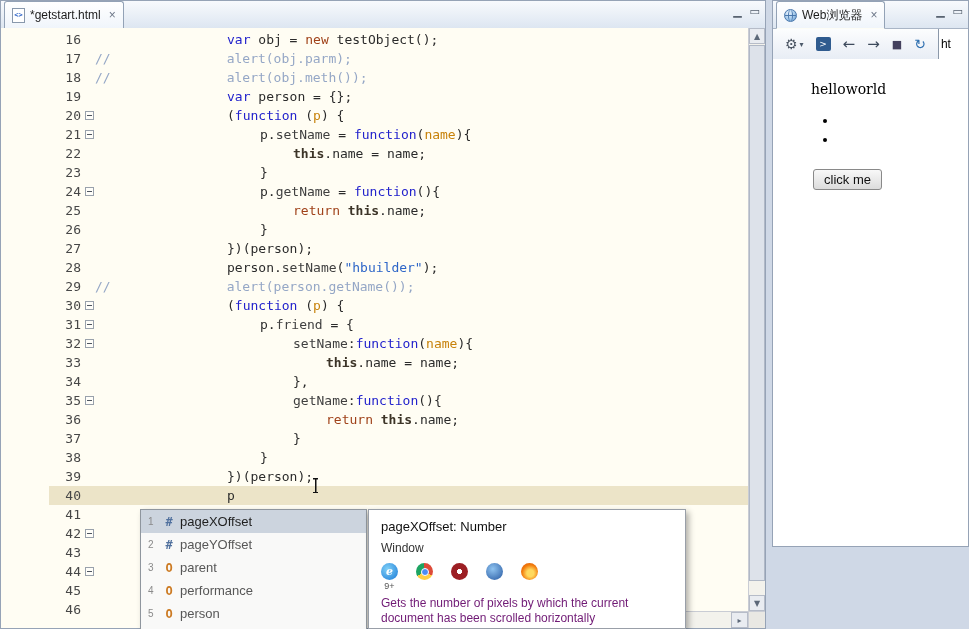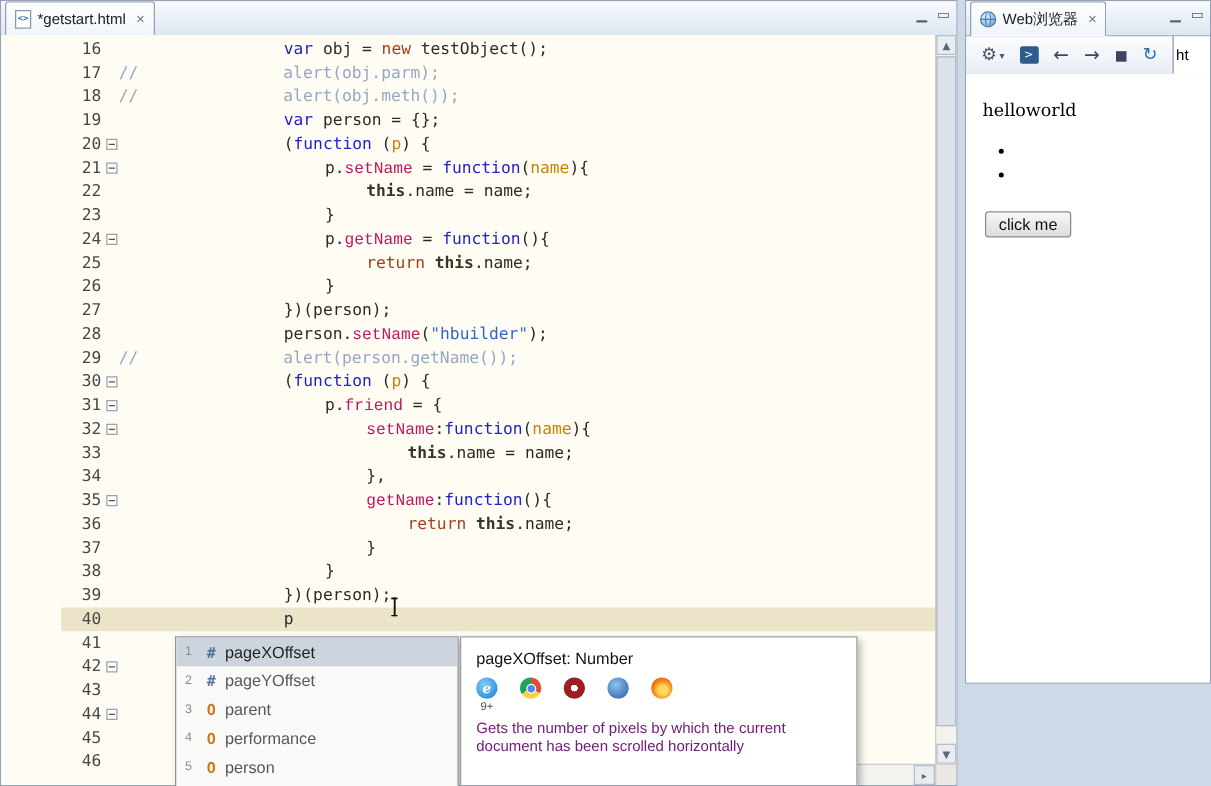--- a/index.html
+++ b/index.html
@@ -39,21 +39,21 @@
   .fold{position:absolute;left:3px;top:5px;width:9px;height:9px;box-sizing:border-box;
         border:1px solid #99a1ab;background:#fffef9;cursor:pointer;}
   .fold i{display:block;width:5px;height:1px;background:#4f5660;margin:3px auto 0;}
   .codeln{flex:1;white-space:pre;color:#2b2b2b;}
   .ind{display:inline-block;height:1px;}
   .tk-kw{color:#2222cc;}
   .tk-kw2{color:#a0421a;}
   .tk-this{color:#3c3427;font-weight:bold;}
   .tk-str{color:#2e66c8;}
   .tk-cm{color:#95a7c6;}
-  .tk-fn{color:#be185d;font-family:Liberation Mono, monospace;}
+  .tk-fn{color:#404040;}
   .tk-par{color:#c8820a;}
   .tk-pl{color:#2b2b2b;}
 
   
   .vscroll{position:absolute;right:0;top:0;bottom:17px;width:17px;background:#f3f2ec;
            border-left:1px solid #c9ccd4;box-sizing:border-box;}
   .sbtn{position:absolute;left:0;right:0;height:16px;background:#e9ecf1;border:1px solid #b6bcc8;
         box-sizing:border-box;color:#5c6878;font-size:8px;display:flex;align-items:center;justify-content:center;
         font-family:"DejaVu Sans",sans-serif;cursor:pointer;}
   .sbtn.up{top:0;}
@@ -111,21 +111,21 @@
   .tb-btn{display:flex;align-items:center;cursor:pointer;}
   .tb-glyph{font-family:"DejaVu Sans",sans-serif;font-size:14px;color:#4a5462;}
   .tb-glyph.back-icon,.tb-glyph.forward-icon{font-size:15px;color:#3d4a5c;}
   .tb-glyph.stop-icon{font-size:11px;color:#44415e;}
   .tb-glyph.refresh-icon{color:#2e6fb0;}
   .tb-glyph.open-external-browser-icon{display:inline-flex;width:15px;height:14px;background:#2f5b8f;
       color:#fff;font-size:9px;align-items:center;justify-content:center;border-radius:2px;}
   .tb-dd{font-size:8px;margin-left:2px;color:#4d5a6b;font-family:"DejaVu Sans",sans-serif;}
   .url-input{flex:0 0 auto;width:26px;height:18px;border:1px solid #8b98a9;font:12px "Liberation Sans",sans-serif;
              padding:16px 2px;box-sizing:content-box;}
-  .bcontent{position:absolute;top:58px;left:0;right:0;bottom:0;background:#fff;overflow:hidden;}
+  .bcontent{position:absolute;top:58px;left:0;right:0;bottom:0;background:#fff;overflow:hidden;padding-left:25px;}
   .bheading{font-family:"DejaVu Serif",serif;font-size:14px;color:#000;margin:22px 0 0 13px;}
   .blist{margin:16px 0 0 0;padding-left:40px;font-family:"DejaVu Serif",serif;font-size:13px;color:#000;}
   .blist li{height:19px;}
   .bbutton{margin:18px 0 0 15px;font:13px "Liberation Sans",sans-serif;padding:2px 10px;
            border:1px solid #898989;border-radius:3px;background:linear-gradient(#f8f8f8,#dcdcdc);color:#111;cursor:pointer;}
 </style>
 </head>
 <body>
 
 <div class="stage">
@@ -437,20 +437,21 @@
         <div class="as-row">
           <span class="as-num">5</span>
           <span class="as-icon obj">O</span>
           <span class="as-label">person</span>
         </div>
       </div>
   </div>
 
   <div class="tooltip">
     <div class="tt-title">pageXOffset: Number</div>
+    <div class="tt-owner">Window</div>
     <div class="bi-row">
         <span class="bi-wrap">
           <span class="bi bi-ie">e</span>
           <span class="bi-badge">9+</span>
         </span>
         <span class="bi-wrap">
           <span class="bi bi-chrome"></span>
         </span>
         <span class="bi-wrap">
           <span class="bi bi-opera"></span>

